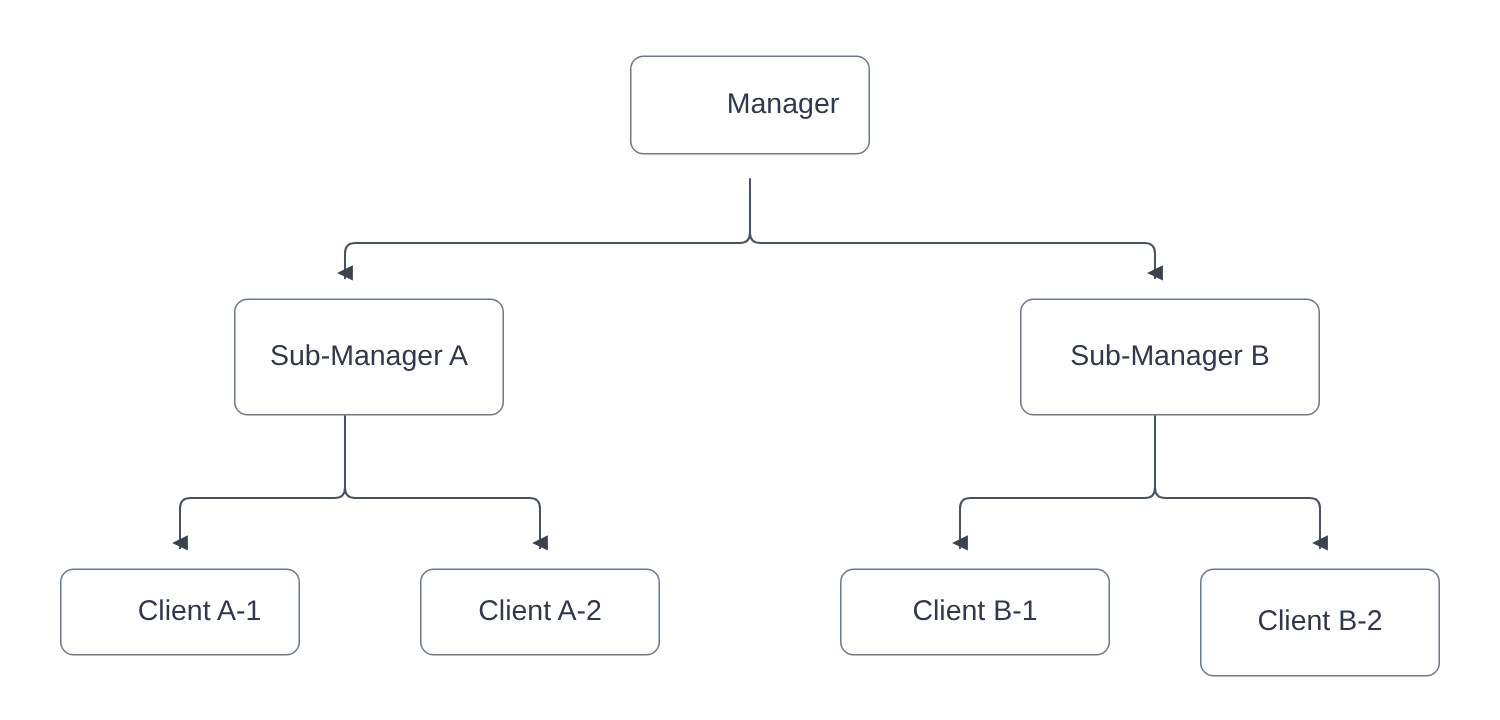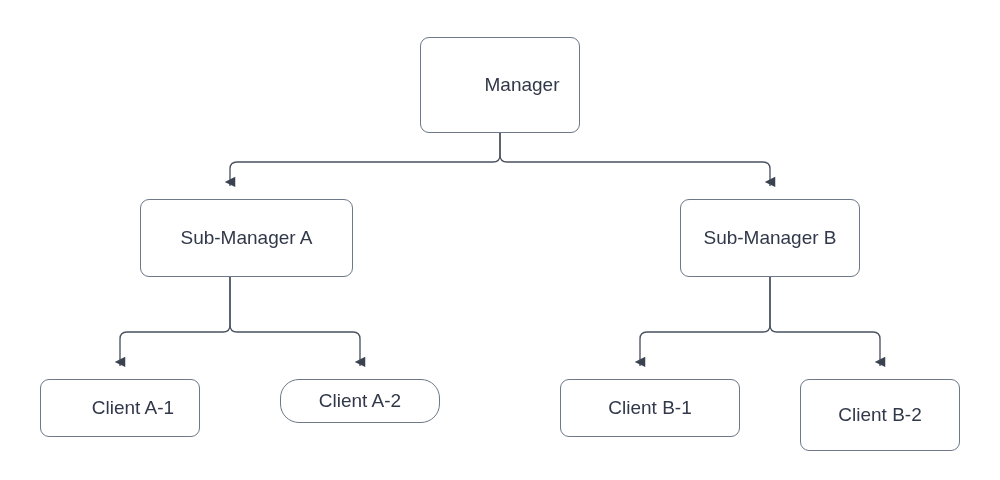--- a/index.html
+++ b/index.html
@@ -63,37 +63,37 @@
 
     <path d="M 230 277 L 230 325 Q 230 332 223 332 L 127 332 Q 120 332 120 339 L 120 366" fill="none" stroke="#4a5260" stroke-width="1.35" marker-end="url(#arrowhead)"></path>
 
     <path d="M 230 277 L 230 325 Q 230 332 237 332 L 353 332 Q 360 332 360 339 L 360 366" fill="none" stroke="#4a5260" stroke-width="1.35" marker-end="url(#arrowhead)"></path>
 
     <path d="M 770 277 L 770 325 Q 770 332 763 332 L 647 332 Q 640 332 640 339 L 640 366" fill="none" stroke="#4a5260" stroke-width="1.35" marker-end="url(#arrowhead)"></path>
 
     <path d="M 770 277 L 770 325 Q 770 332 777 332 L 873 332 Q 880 332 880 339 L 880 366" fill="none" stroke="#4a5260" stroke-width="1.35" marker-end="url(#arrowhead)"></path>
   </svg>
 
-  <div class="node" style="left:420px; top:37px; width:160px; height:96px;padding-left:44px;">
+  <div class="node" style="left:420px; top:37px; width:160px; height:66px;padding-left:44px;">
     <span class="node-label">Manager</span>
   </div>
 
-  <div class="node" style="left:140px; top:199px; width:213px; height:78px;">
+  <div class="node" style="left:156px; top:199px; width:180px; height:78px;">
     <span class="node-label">Sub-Manager A</span>
   </div>
 
-  <div class="node" style="left:680px; top:199px; width:180px; height:78px;">
+  <div class="node" style="left:680px; top:199px; width:200px; height:78px;">
     <span class="node-label">Sub-Manager B</span>
   </div>
 
   <div class="node" style="left:40px; top:379px; width:160px; height:58px;padding-left:26px;">
     <span class="node-label">Client A-1</span>
   </div>
 
-  <div class="node" style="left:280px; top:379px; width:160px; height:44px;border-radius:19px;">
+  <div class="node" style="left:280px; top:379px; width:160px; height:58px;">
     <span class="node-label">Client A-2</span>
   </div>
 
   <div class="node" style="left:560px; top:379px; width:180px; height:58px;">
     <span class="node-label">Client B-1</span>
   </div>
 
   <div class="node" style="left:800px; top:379px; width:160px; height:72px;">
     <span class="node-label">Client B-2</span>
   </div>

